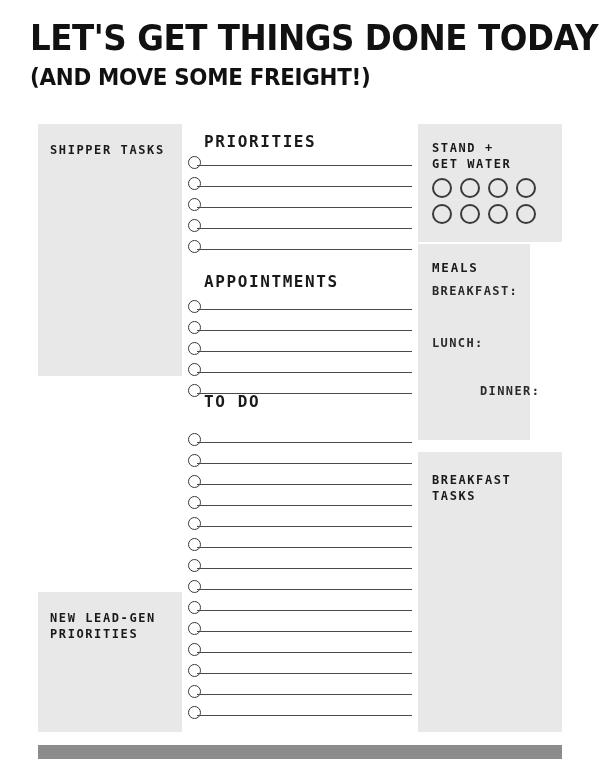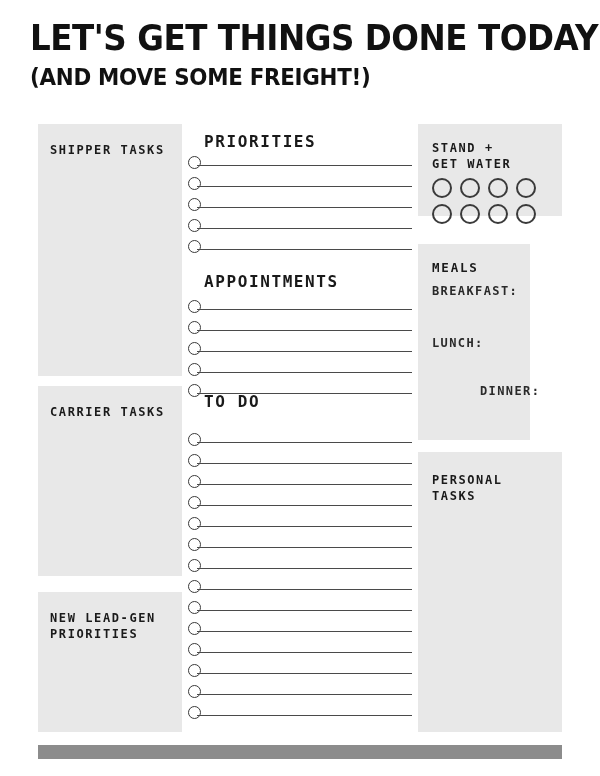--- a/index.html
+++ b/index.html
@@ -78,21 +78,21 @@
   #panel-shipper .panel-label,
   #panel-carrier .panel-label,
   #panel-leadgen .panel-label {
     position: absolute;
     left: 12px;
     top: 18px;
     width: 124px;
   }
 
   
-  #panel-water    { left: 418px; top: 124px; width: 144px; height: 92px; }
+  #panel-water    { left: 418px; top: 124px; width: 144px; height: 118px; }
   #panel-meals    { left: 418px; top: 244px; width: 112px; height: 196px; }
   #panel-personal { left: 418px; top: 452px; width: 144px; height: 280px; }
 
   #panel-water .panel-label {
     position: absolute;
     left: 14px;
     top: 16px;
     width: 120px;
   }
   #panel-personal .panel-label {
@@ -210,23 +210,20 @@
 
   <div class="header">
     <div class="title-main">LET'S GET THINGS DONE TODAY!</div>
     <div class="title-sub">(AND MOVE SOME FREIGHT!)</div>
   </div>
 
   <div class="panel" id="panel-shipper">
     <div class="panel-label">SHIPPER TASKS</div>
   </div>
 
-  <div class="panel" id="panel-carrier">
-    <div class="panel-label">CARRIER TASKS</div>
-  </div>
 
   <div class="panel" id="panel-leadgen">
     <div class="panel-label">NEW LEAD-GEN
 PRIORITIES</div>
   </div>
 
   <div class="section-head" id="head-priorities">PRIORITIES</div>
   <div class="lines" id="lines-priorities">
     <div class="line-row">
       <span class="line-bullet"></span>
@@ -354,19 +351,19 @@
   </div>
 
   <div class="panel" id="panel-meals">
     <div class="meals-title">MEALS</div>
     <div class="meal-item" id="meal-0">BREAKFAST:</div>
     <div class="meal-item" id="meal-1">LUNCH:</div>
     <div class="meal-item" id="meal-2">DINNER:</div>
   </div>
 
   <div class="panel" id="panel-personal">
-    <div class="panel-label">PERSONAL
+    <div class="panel-label">BREAKFAST
 TASKS</div>
   </div>
 
   <div class="footer-bar"></div>
 
 </div>
 
 </body></html>

